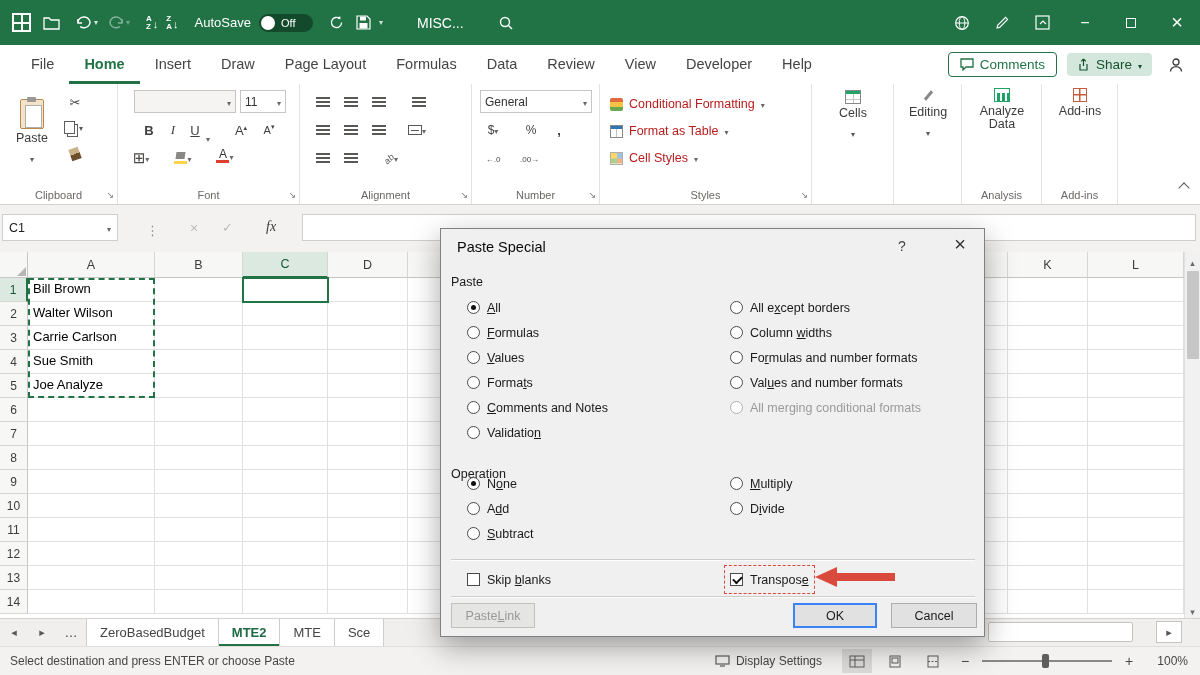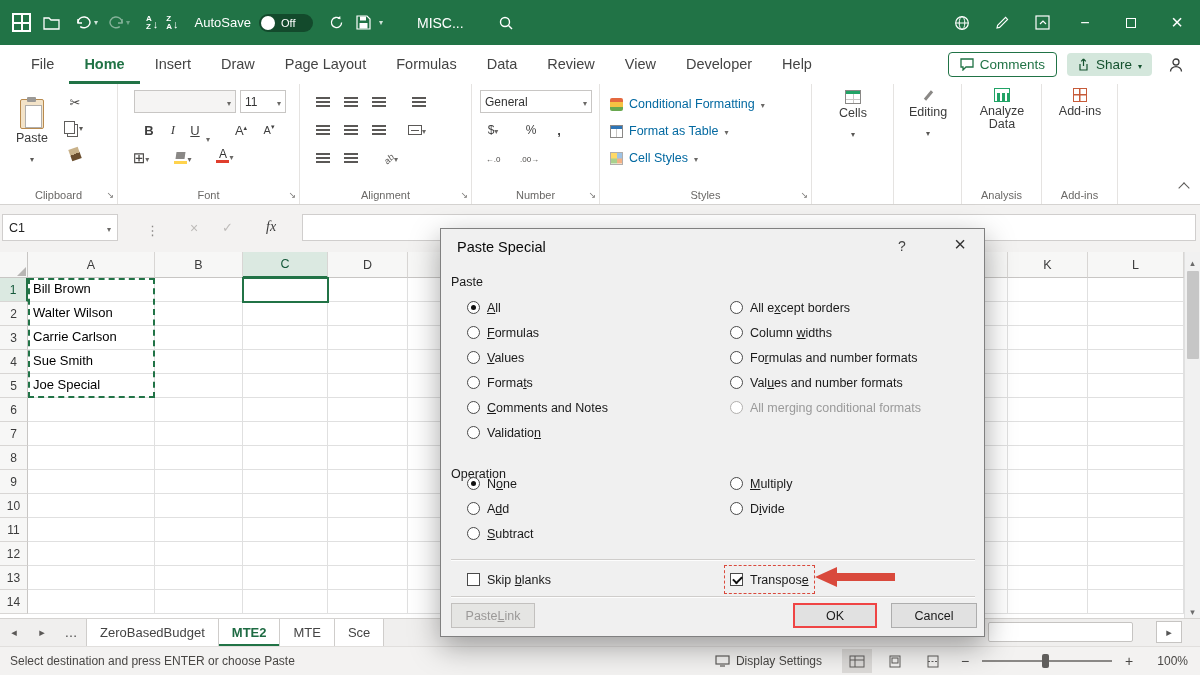--- a/index.html
+++ b/index.html
@@ -72,21 +72,21 @@
   .i-fill::before{content:"";position:absolute;left:2px;top:0;width:9px;height:7px;background:#8a8886;transform:skewX(-8deg)}
   .i-fill::after{content:"";position:absolute;left:0;bottom:0;width:13px;height:3px;background:#ffd34d}
   .i-fontcolor{display:flex;flex-direction:column;align-items:center}
   .i-fontcolor::before{content:"A";font-size:12px;line-height:10px;color:#333}
   .i-fontcolor::after{content:"";width:13px;height:3px;background:#e03e2d;margin-top:1px}
   .i-bars{width:14px;height:10px;background:repeating-linear-gradient(to bottom,#5a5856 0 2px,transparent 2px 4px)}
   .i-merge{width:14px;height:10px;border:1px solid #5a5856;background:linear-gradient(#5a5856 0 0) center/8px 1px no-repeat}
   .i-orient::before{content:"ab";font-style:italic;font-size:9px;display:inline-block;transform:rotate(-45deg);color:#5a5856}
   .i-dec1::before{content:"←.0";font-size:8px;color:#4a4846}
   .i-dec2::before{content:".00→";font-size:8px;color:#4a4846}
-  .stylerow{display:flex;align-items:center;gap:6px;height:24px;left:10px;font-size:12.5px;color:#0369a1;white-space:nowrap}
+  .stylerow{display:flex;align-items:center;gap:6px;height:24px;left:10px;font-size:12.5px;color:#b91c1c;white-space:nowrap}
   .scaret{color:#6a6866}
   .i-cf{width:13px;height:13px;border-radius:2px;background:linear-gradient(180deg,#e4683f 0 4px,#f6c243 4px 9px,#69a84f 9px)}
   .i-ft{width:13px;height:13px;border:1px solid #8a8886;background:linear-gradient(#2e75b6 0 3px,transparent 3px),linear-gradient(90deg,transparent 0 5px,#c8c6c4 5px 6px,transparent 6px),#fff}
   .i-cs{width:13px;height:13px;border:1px solid #b0aeac;background-image:linear-gradient(90deg,#ffd966 50%,#9dc3e6 50%),linear-gradient(90deg,#a9d18e 50%,#f4b183 50%);background-size:100% 50%;background-position:top,bottom;background-repeat:no-repeat}
   .bigbtn2{display:flex;flex-direction:column;align-items:center;justify-content:flex-start;gap:3px}
   .i-cells{width:16px;height:14px;border:1px solid #8a8886;background:linear-gradient(#21a366 0 3px,transparent 3px),linear-gradient(90deg,transparent 0 7px,#c8c6c4 7px 8px,transparent 8px),linear-gradient(transparent 0 8px,#c8c6c4 8px 9px,transparent 9px),#fff}
   .i-pencil{width:12px;height:13px;position:relative}
   .i-pencil::before{content:"";position:absolute;left:5px;top:0;width:3px;height:11px;background:#8a8886;transform:rotate(40deg)}
   .i-analyze{width:16px;height:14px;border:1px solid #21a366;background:linear-gradient(90deg,transparent 0 2px,#21a366 2px 5px,transparent 5px 7px,#21a366 7px 10px,transparent 10px 12px,#21a366 12px 15px) bottom/100% 8px no-repeat,#fff}
   .i-addins{width:14px;height:14px;border:1.5px solid #c75b39;background:linear-gradient(#c75b39 0 0) center/100% 1.5px no-repeat,linear-gradient(#c75b39 0 0) center/1.5px 100% no-repeat}
@@ -160,21 +160,21 @@
   .opt{display:flex;align-items:center;gap:7px;height:25px;width:max-content;padding:0 4px;font-size:12.5px;color:#1a1a1a}
   .rad{width:13px;height:13px;border:1px solid #4a4a4a;border-radius:50%;background:#fff;position:relative;flex:0 0 13px}
   .rad.sel::after{content:"";position:absolute;left:3px;top:3px;width:5px;height:5px;border-radius:50%;background:#111}
   .cb{width:13px;height:13px;border:1px solid #4a4a4a;background:#fff;position:relative;flex:0 0 13px}
   .cb.on::after{content:"";position:absolute;left:2px;top:2px;width:7px;height:4px;border-left:2px solid #111;border-bottom:2px solid #111;transform:rotate(-45deg)}
   .opt.dis{color:#9a9a9a}
   .opt.dis .rad{border-color:#b2b0ae}
   .opt.annotated{outline:1.5px dashed #d9493c;outline-offset:1px}
   .hline{height:2px;border-top:1px solid #cfcdcb;border-bottom:1px solid #fdfdfd}
   .dlg-btn{height:25px;background:#e1e1e1;border:1px solid #adadad;display:flex;align-items:center;justify-content:center;font-size:12.5px;color:#1a1a1a}
-  .dlg-btn.default{border:2px solid #ef4444}
+  .dlg-btn.default{border:2px solid #3b82f6}
   .dlg-btn.disabled{background:#e5e5e3;border-color:#c2c0be;color:#9b9998}
 </style>
 </head>
 <body>
 
 <div id="titlebar">
   <span class="appicon"></span>
   <span class="tbi" style="margin-left:12px">
     <svg width="17" height="14" viewBox="0 0 17 14">
         <path d="M1 13 V2 h5 l2 2 h8 v9 z" fill="none" stroke="#fff" stroke-width="1.3"></path>
@@ -561,21 +561,21 @@
     <div class="cell" style="left: 328px; top: 98px; width: 80px; height: 24px;"></div>
     <div class="cell" style="left: 408px; top: 98px; width: 100px; height: 24px;"></div>
     <div class="cell" style="left: 508px; top: 98px; width: 100px; height: 24px;"></div>
     <div class="cell" style="left: 608px; top: 98px; width: 100px; height: 24px;"></div>
     <div class="cell" style="left: 708px; top: 98px; width: 100px; height: 24px;"></div>
     <div class="cell" style="left: 808px; top: 98px; width: 100px; height: 24px;"></div>
     <div class="cell" style="left: 908px; top: 98px; width: 100px; height: 24px;"></div>
     <div class="cell" style="left: 1008px; top: 98px; width: 80px; height: 24px;"></div>
     <div class="cell" style="left: 1088px; top: 98px; width: 96px; height: 24px;"></div>
     <div class="rh" style="top: 122px;">5</div>
-    <div class="cell" style="left: 28px; top: 122px; width: 127px; height: 24px;">Joe Special</div>
+    <div class="cell" style="left: 28px; top: 122px; width: 127px; height: 24px;">Joe Analyze</div>
     <div class="cell" style="left: 155px; top: 122px; width: 88px; height: 24px;"></div>
     <div class="cell" style="left: 243px; top: 122px; width: 85px; height: 24px;"></div>
     <div class="cell" style="left: 328px; top: 122px; width: 80px; height: 24px;"></div>
     <div class="cell" style="left: 408px; top: 122px; width: 100px; height: 24px;"></div>
     <div class="cell" style="left: 508px; top: 122px; width: 100px; height: 24px;"></div>
     <div class="cell" style="left: 608px; top: 122px; width: 100px; height: 24px;"></div>
     <div class="cell" style="left: 708px; top: 122px; width: 100px; height: 24px;"></div>
     <div class="cell" style="left: 808px; top: 122px; width: 100px; height: 24px;"></div>
     <div class="cell" style="left: 908px; top: 122px; width: 100px; height: 24px;"></div>
     <div class="cell" style="left: 1008px; top: 122px; width: 80px; height: 24px;"></div>

